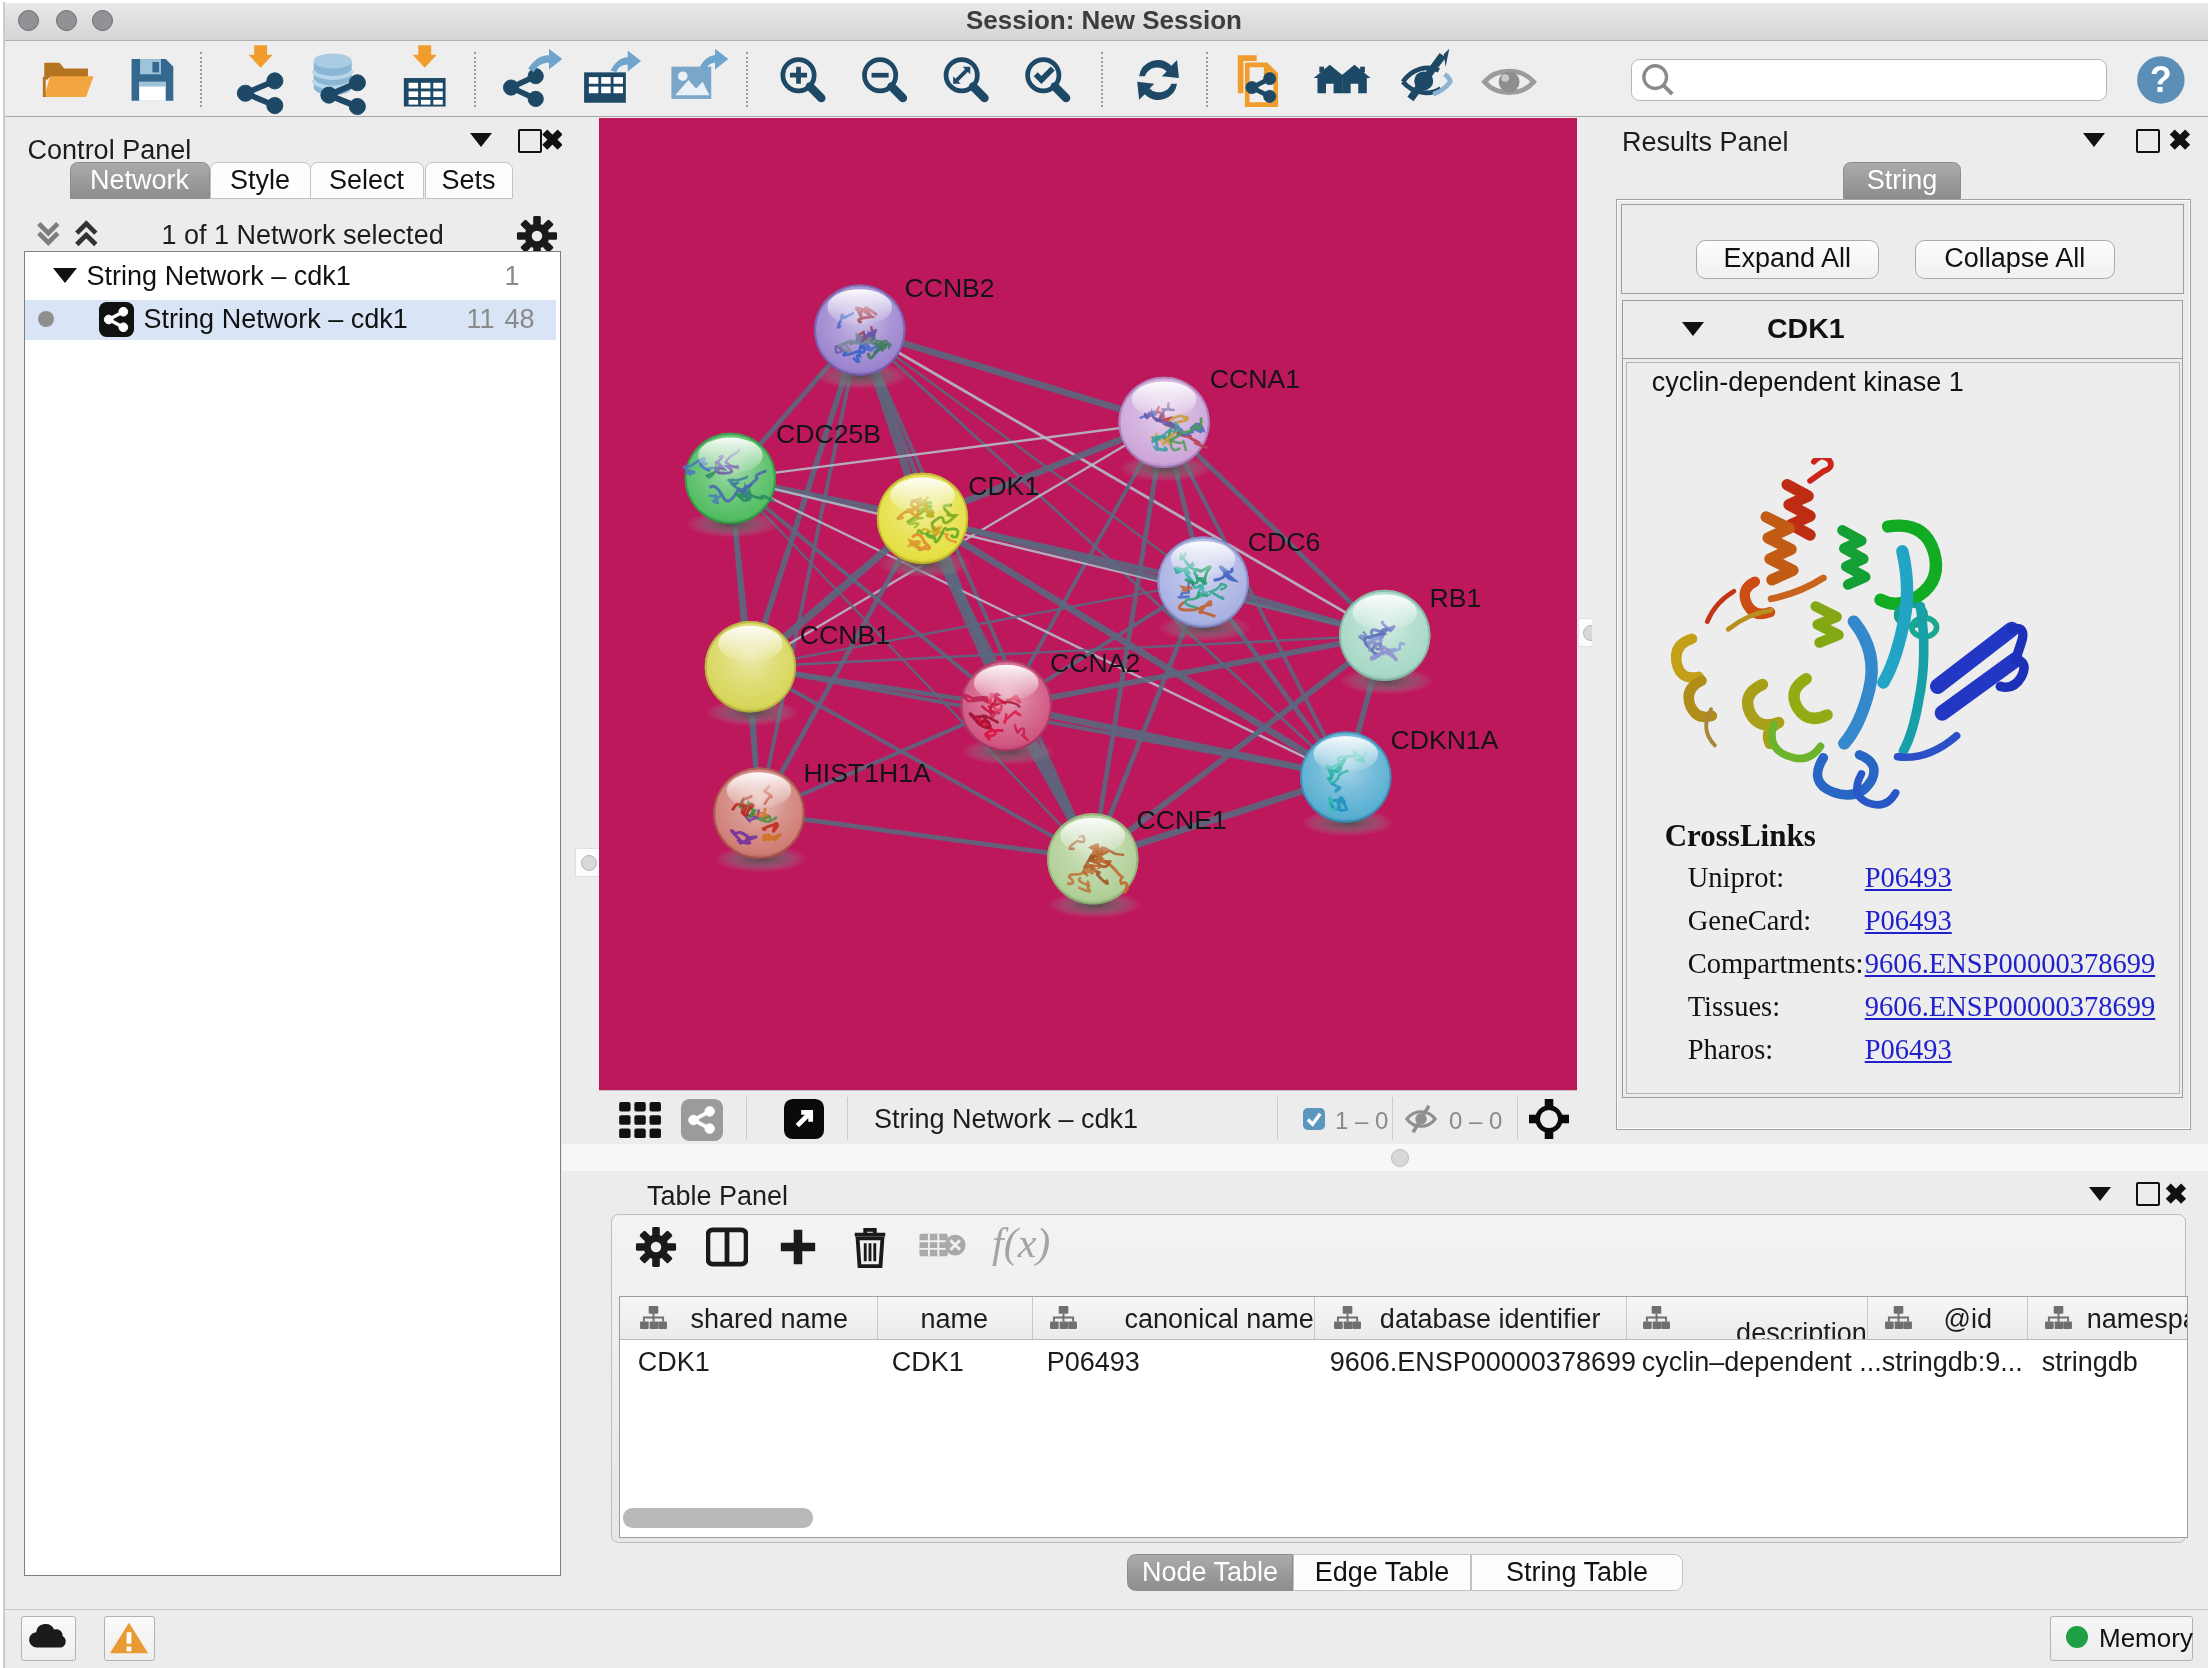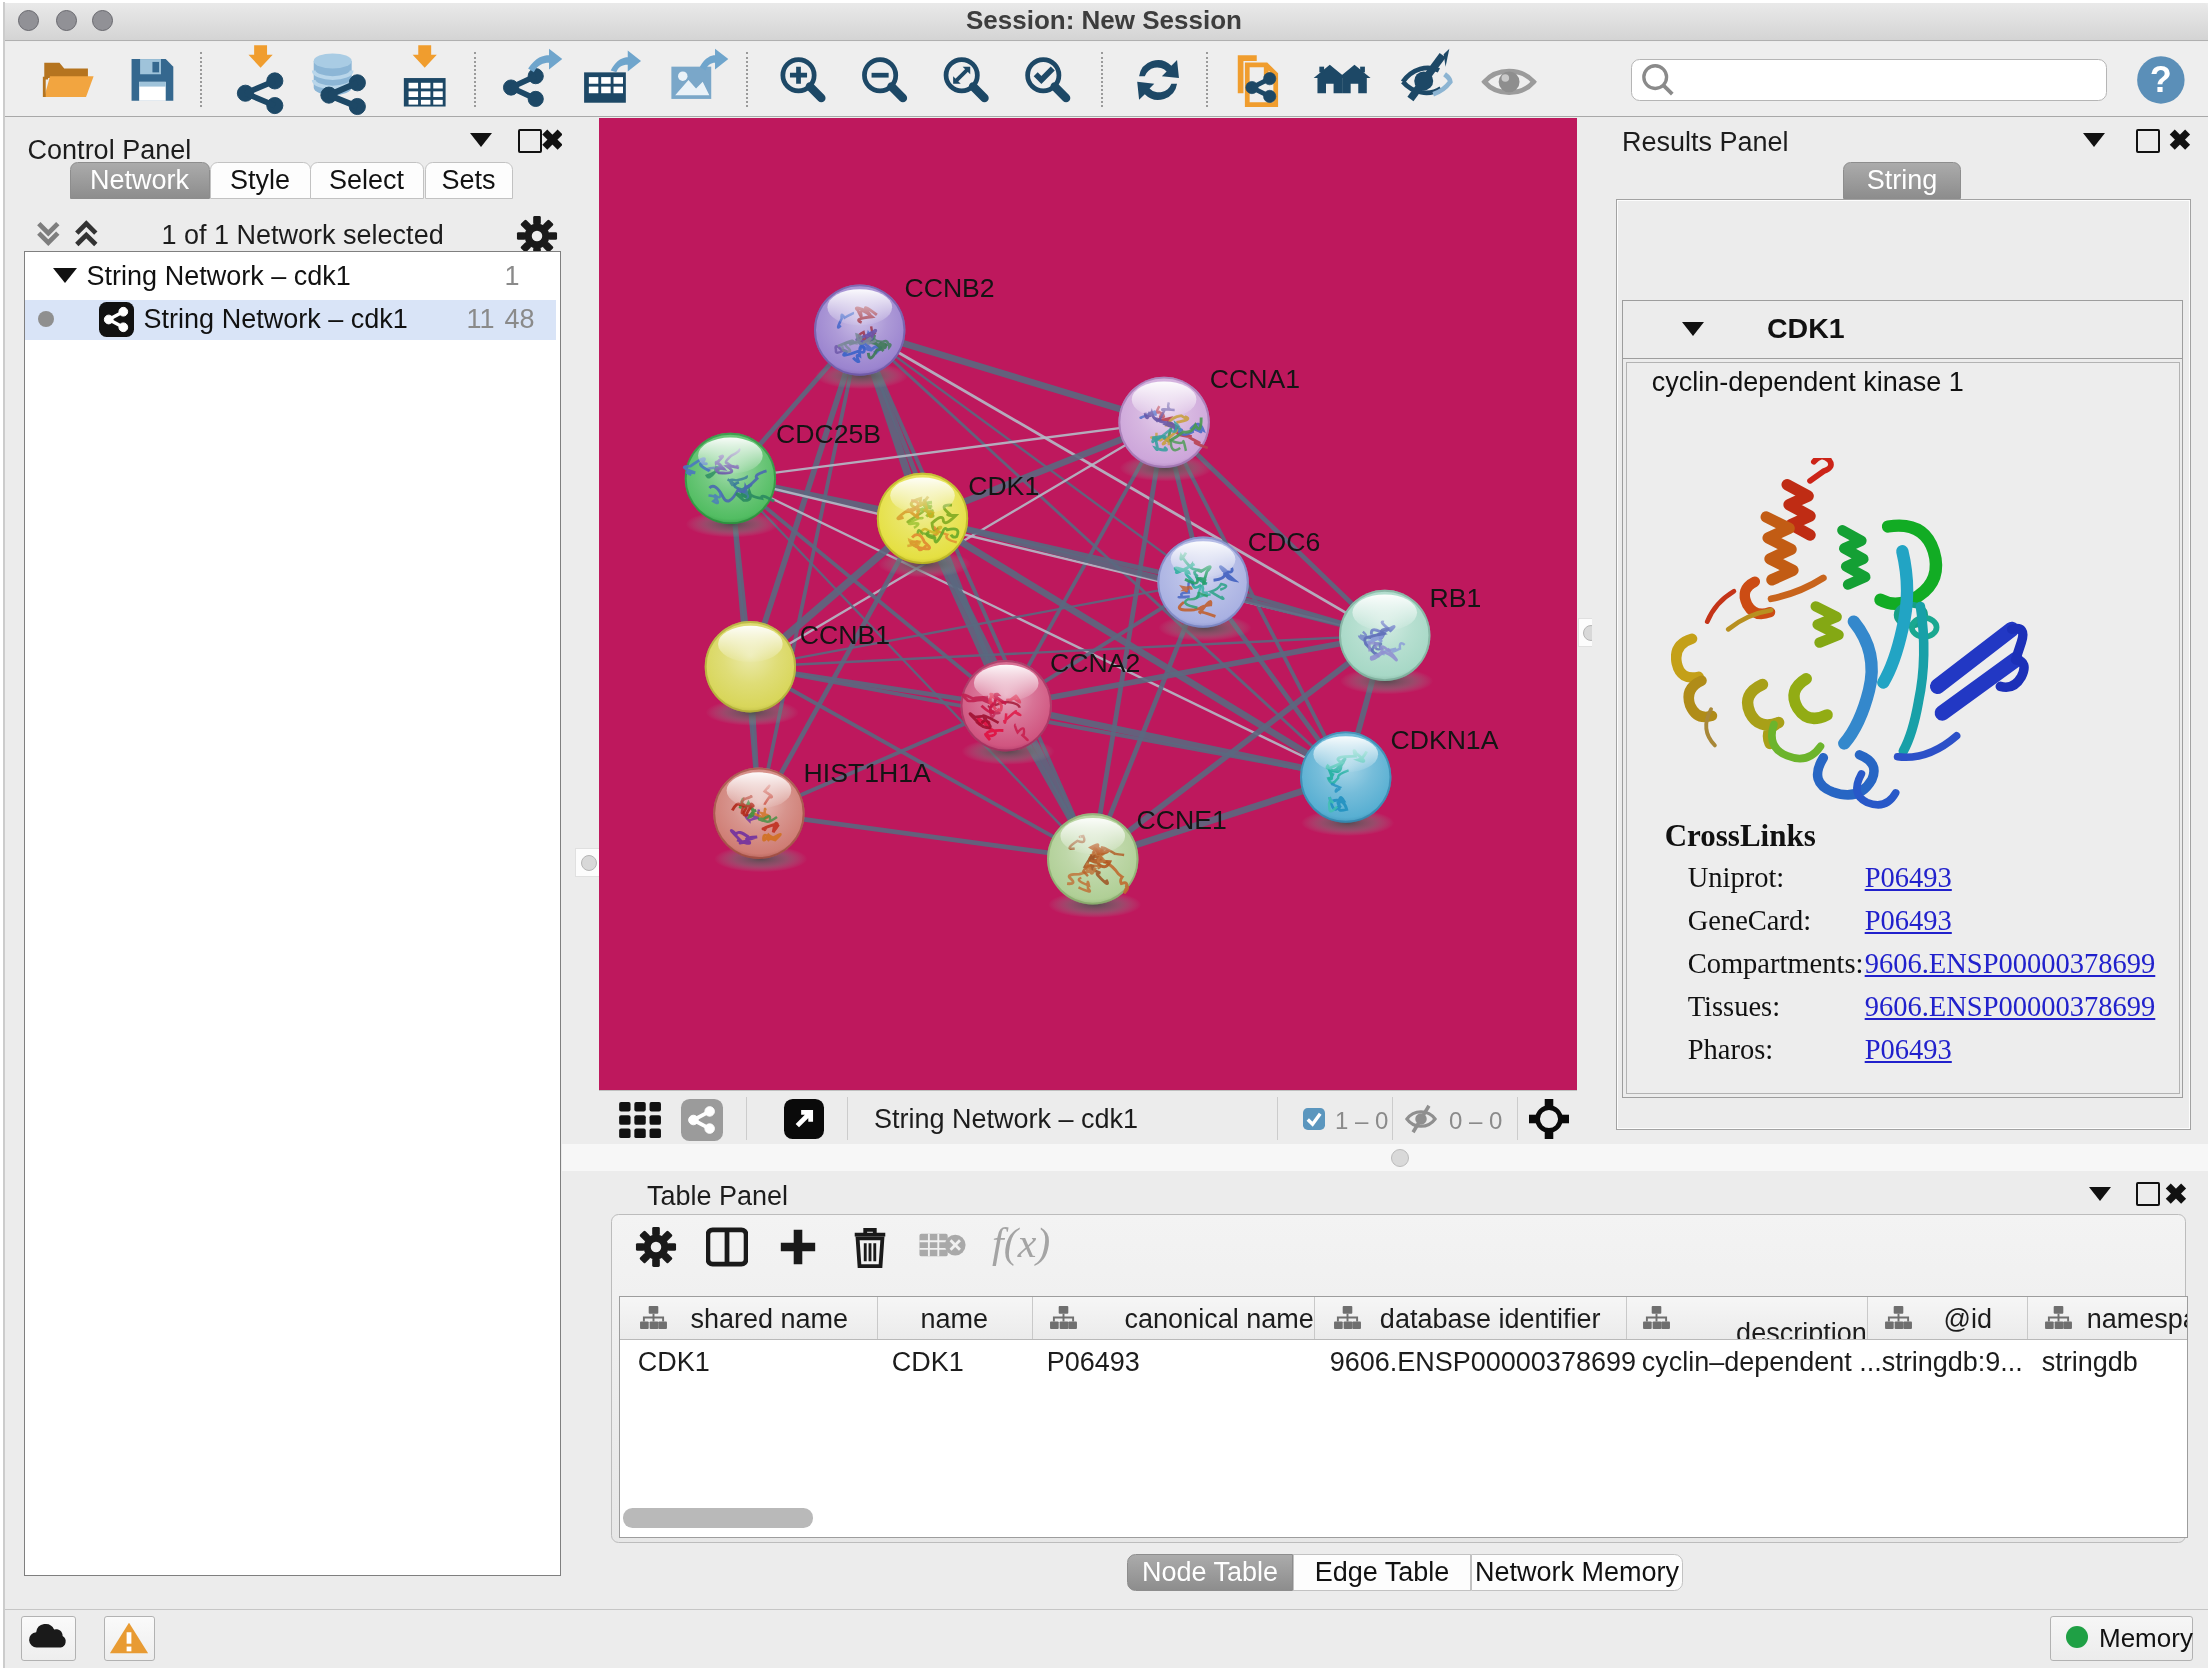--- a/index.html
+++ b/index.html
@@ -649,20 +649,24 @@
     <div style="position:absolute;left:3.8px;top:5.7px;width:14.3px;height:14.3px;border-radius:50%;background:#d8d8d8;border:1px solid #b5b5b5;"></div>
   </div>
 <div id="rpanel" class="abs">
 
 <div class="abs ptitle" style="left:30px;top:8.6px;">Results Panel</div>
 <div class="abs paneltri" style="left:491px;top:15px;"></div>
 <div class="abs panelbox" style="left:544px;top:10.5px;"></div>
 <div class="abs panelx" style="left:576px;top:7.6px;">✖</div>
 <div class="tab tabsel" style="left:251px;top:44px;width:118px;">String</div>
 <div class="abs" style="left:24px;top:81px;width:573px;height:929px;border:1.9px solid #a2a2a2;background:#ececec;box-shadow:inset 0 0 0 1px #fdfdfd;">
+<div class="abs" style="left:3.8px;top:3.8px;width:561px;height:88px;border:1px solid #9d9d9d;">
+<div class="abs" style="left:74px;top:35px;width:181px;height:37px;background:linear-gradient(#fdfdfd,#f0f0f0);border:1.9px solid #ababab;border-radius:9.5px;text-align:center;font-size:27px;line-height:35px;color:#111;">Expand All</div>
+<div class="abs" style="left:293px;top:35px;width:198px;height:37px;background:linear-gradient(#fdfdfd,#f0f0f0);border:1.9px solid #ababab;border-radius:9.5px;text-align:center;font-size:27px;line-height:35px;color:#111;">Collapse All</div>
+</div>
 <div class="abs" style="left:4.8px;top:100px;width:559px;height:796px;border:1px solid #9d9d9d;">
 <div class="abs" style="left:0;top:0;width:559px;height:57px;border-bottom:1px solid #9d9d9d;">
 <div class="abs paneltri" style="left:59px;top:21px;"></div>
 <div class="abs" style="left:0;top:11.4px;width:366px;text-align:center;font-size:28.5px;font-weight:bold;color:#111;">CDK1</div>
 </div>
 <div class="abs" style="left:2.9px;top:61px;width:552px;height:730px;border:1px solid #b3b3b3;background:#ededed;">
 <div class="abs" style="left:25px;top:3.8px;font-size:27px;color:#111;">cyclin-dependent kinase 1</div>
 <svg class="abs" style="left:44px;top:95px;" width="358" height="373" viewBox="0 0 376 392">
 <g fill="none" stroke-linecap="round" stroke-linejoin="round">
 <path d="M150 4 q8 -10 16 -2 q6 8 -6 12 l-14 10" stroke="#cc2418" stroke-width="6"></path>
@@ -857,21 +861,21 @@
           <div class="abs" style="left:710px;top:5.7px;font-size:27px;color:#1c1c1c;white-space:nowrap;">9606.ENSP00000378699</div>
           <div class="abs" style="left:1022px;top:5.7px;font-size:27px;color:#1c1c1c;white-space:nowrap;">cyclin–dependent ...</div>
           <div class="abs" style="left:1262px;top:5.7px;font-size:27px;color:#1c1c1c;white-space:nowrap;">stringdb:9...</div>
           <div class="abs" style="left:1422px;top:5.7px;font-size:27px;color:#1c1c1c;white-space:nowrap;">stringdb</div>
         </div>
 <div class="abs" style="left:3.8px;top:211px;width:190px;height:20px;background:#b9b9b9;border-radius:9.5px;"></div>
 </div>
 </div>
 <div class="tab tabsel" style="left:565px;top:383px;width:166px;border-radius:8.6px 0 0 8.6px;">Node Table</div>
 <div class="tab" style="left:731px;top:383px;width:178px;border-radius:0;">Edge Table</div>
-<div class="tab" style="left:909px;top:383px;width:212px;border-radius:0 8.6px 8.6px 0;">Network Memory</div>
+<div class="tab" style="left:909px;top:383px;width:212px;border-radius:0 8.6px 8.6px 0;">String Table</div>
 
 </div>
 <div id="statusbar" class="abs">
 
 <div class="sbtn" style="left:21px;width:55px;"><svg width="51" height="41" viewBox="0 0 54 43">
         <path d="M16 32 a8 8 0 0 1 -1 -16 a10 10 0 0 1 19 -3 a7 7 0 0 1 9 7 a6.5 6.5 0 0 1 -2 12 Z" fill="#1a1a1a"></path>
       </svg></div>
 <div class="sbtn" style="left:104px;width:51px;"><svg width="48" height="41" viewBox="0 0 50 43">
         <path d="M25 6 L45 38 L5 38 Z" fill="#e89b33"></path>
         <rect x="22.5" y="16" width="5" height="12" fill="#fff"></rect>

